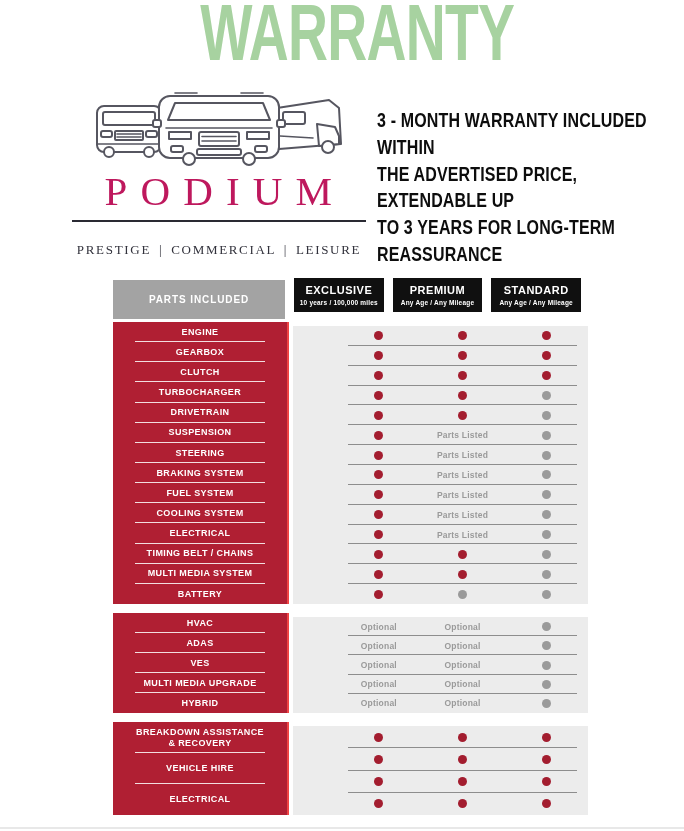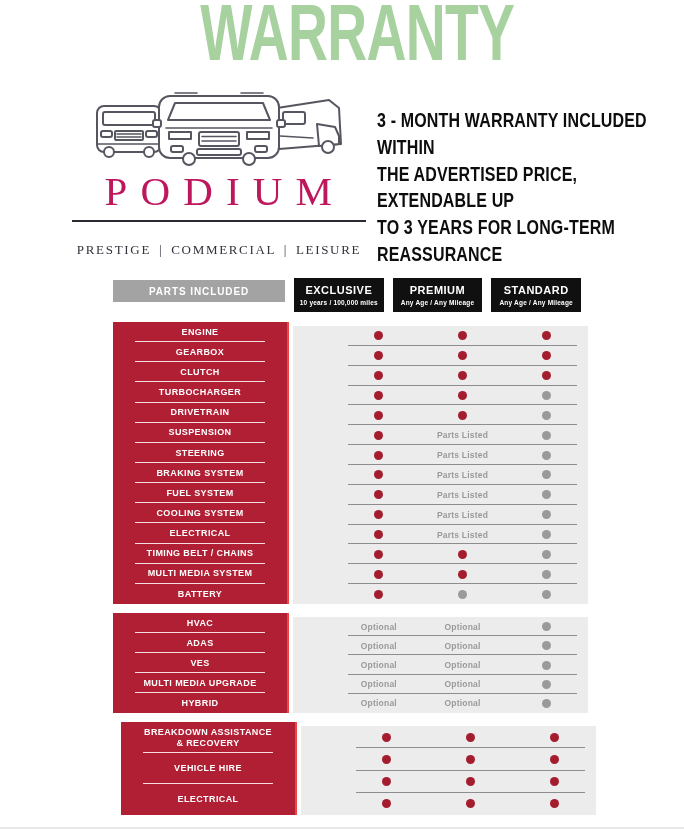--- a/index.html
+++ b/index.html
@@ -20,35 +20,35 @@
   .tagline{font-family:"Liberation Serif",serif;font-size:13px;letter-spacing:.13em;
            word-spacing:3px;margin-top:20px;color:#32323c;}
 
   
   .intro{position:absolute;left:377px;top:107px;width:386px;
          transform:scaleX(.80);transform-origin:left top;
          font-size:20px;line-height:1.34;font-weight:bold;color:#0d0d0d;
          white-space:pre-line;letter-spacing:.2px;}
 
   
-  .parts-header{position:absolute;left:113px;top:280px;width:172px;height:22px;
+  .parts-header{position:absolute;left:113px;top:280px;width:172px;height:39px;
                 background:#a3a3a3;color:#fff;font-weight:bold;font-size:10px;
                 letter-spacing:.9px;display:flex;align-items:center;justify-content:center;}
   #plan-headers{position:absolute;left:294px;top:278px;width:287px;height:34px;
                 display:flex;gap:9px;}
   .plan-header{flex:1;background:#101010;color:#ffffff;display:flex;flex-direction:column;
                align-items:center;justify-content:center;}
   .plan-name{font-size:11px;font-weight:bold;letter-spacing:.5px;}
   .plan-sub{font-size:6.5px;font-weight:bold;letter-spacing:.2px;margin-top:2.5px;}
 
   
   .group{position:absolute;left:113px;width:472px;}
   .g0{top:322px;height:282px;}
   .g1{top:613px;height:100px;}
-  .g2{top:722px;height:93px;margin-left:8px;}
+  .g2{top:722px;height:93px;}
   .labels{position:absolute;left:0;top:0;bottom:0;width:174px;background:#b01f33;
           border-right:2px solid #ef4444;display:flex;flex-direction:column;}
   .panel{position:absolute;left:180px;top:4px;bottom:0;width:251px;background:#ececec;
          display:flex;flex-direction:column;padding-left:44px;}
   .lrow{flex:1;position:relative;display:flex;align-items:center;justify-content:center;
         color:#ffffff;font-size:9px;font-weight:bold;letter-spacing:.4px;text-align:center;
         line-height:1.2;white-space:pre-line;}
   .lrow:not(:last-child)::after{content:"";position:absolute;left:22px;right:22px;bottom:0;
         height:1px;background:rgba(255,255,255,.85);}
   .prow{flex:1;position:relative;display:flex;}

